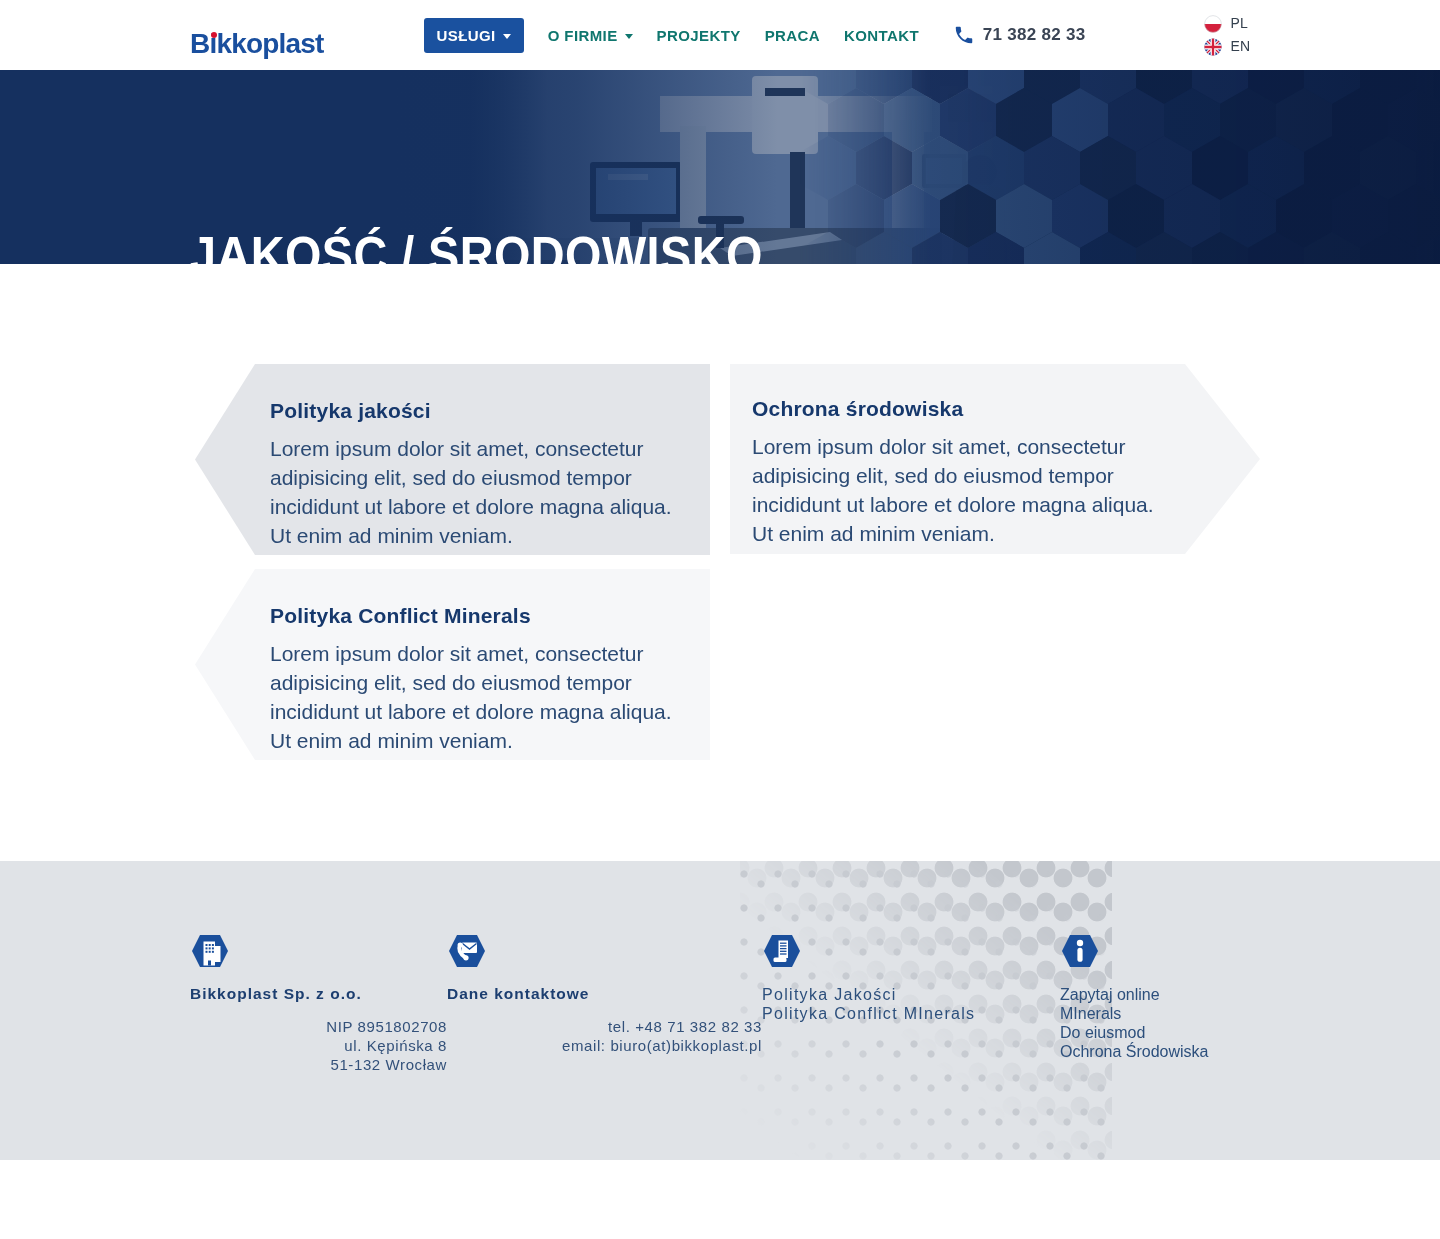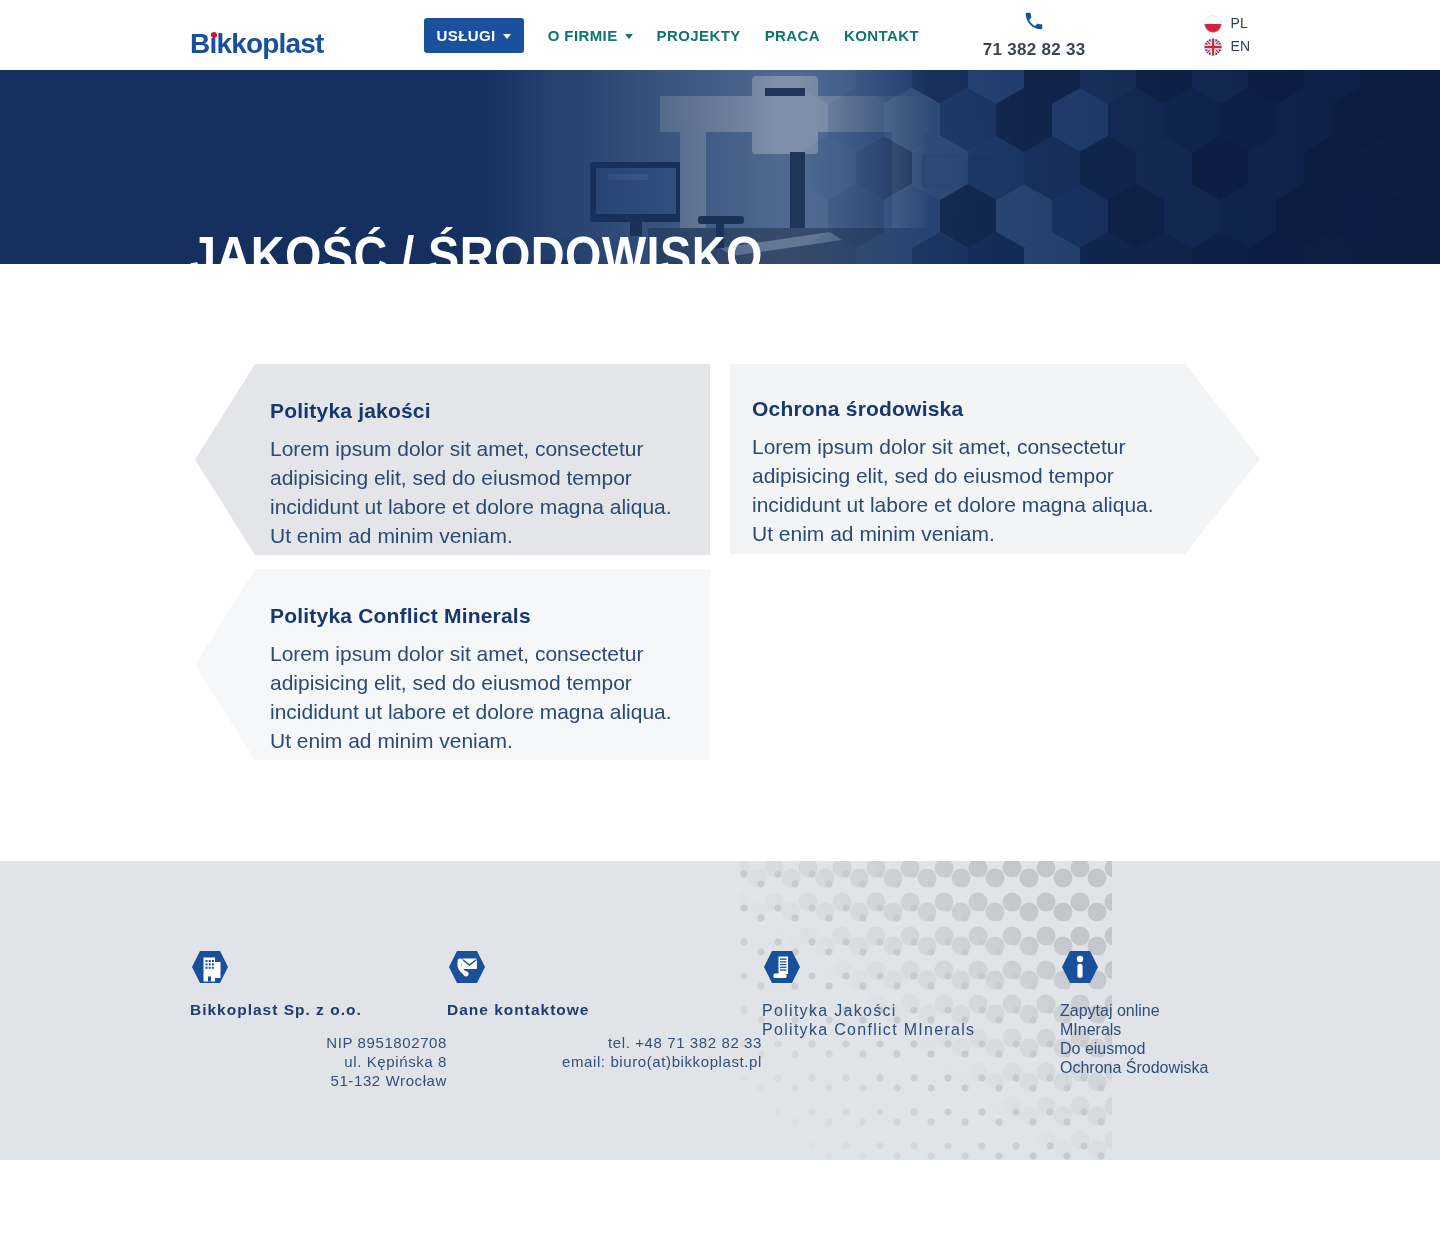--- a/index.html
+++ b/index.html
@@ -8,21 +8,21 @@
 
   
   .site-header { height:70px; background:#fff; }
   .header-inner { width:1060px; margin:0 auto; height:70px; display:flex; align-items:center; }
   .logo { position:relative; font-size:28px; font-weight:800; color:#1a4f9e; letter-spacing:-0.8px; cursor:pointer;margin-top:17px; }
   .logo-dot { position:absolute; left:21px; top:4px; width:6px; height:6px; border-radius:50%; background:#d8102e; }
   .main-nav { display:flex; align-items:center; gap:24px; margin-left:100px; }
   .nav-item { font-size:15px; font-weight:700; color:#0f766e; letter-spacing:.4px; text-decoration:none; display:flex; align-items:center; cursor:pointer; white-space:nowrap; }
   .nav-pill { background:#1a519f; color:#fff; padding:9px 13px; border-radius:3px; }
   .caret { width:0; height:0; border-left:4px solid transparent; border-right:4px solid transparent; border-top:5px solid currentColor; display:inline-block; margin-left:7px; position:relative; top:1px; }
-  .phone { margin-left:auto; display:flex; align-items:center; gap:8px; cursor:pointer;flex-direction:column; }
+  .phone { margin-left:auto; display:flex; align-items:center; gap:8px; cursor:pointer; }
   .phone-num { font-size:17px; font-weight:700; color:#3a4454; letter-spacing:.3px; }
   .langs { margin-left:118px; display:flex; flex-direction:column; gap:5px; }
   .lang { display:flex; align-items:flex-start; gap:9px; text-decoration:none; cursor:pointer; }
   .lang-code { font-size:14px; color:#34404e; }
   .flag { width:18px; height:18px; display:block; }
 
   
   .hero { position:relative; height:194px; background:linear-gradient(90deg,#15305f 0%,#17335f 42%,#122a55 68%,#0c1e43 100%); overflow:hidden; }
   .hero-photo { position:absolute; left:470px; top:0; width:548px; height:274px;
     -webkit-mask-image:linear-gradient(90deg,transparent 0,#000 14%,#000 86%,transparent 100%);
@@ -50,21 +50,21 @@
   .footer-dots::before { content:""; position:absolute; inset:0;
     background-image:radial-gradient(circle,#c3c7cd 9px,transparent 9.8px),radial-gradient(circle,#c3c7cd 9px,transparent 9.8px);
     background-size:34px 34px,34px 34px; background-position:0 0,17px 24px;
     -webkit-mask-image:linear-gradient(to bottom left,#000 0%,#000 18%,transparent 58%);
     mask-image:linear-gradient(to bottom left,#000 0%,#000 18%,transparent 58%); }
   .footer-dots::after { content:""; position:absolute; inset:0;
     background-image:radial-gradient(circle,#c7cbd1 3.2px,transparent 4px),radial-gradient(circle,#c7cbd1 3.2px,transparent 4px);
     background-size:34px 34px,34px 34px; background-position:4px 6px,21px 30px;
     -webkit-mask-image:linear-gradient(to bottom left,transparent 10%,#000 34%,#000 58%,transparent 92%);
     mask-image:linear-gradient(to bottom left,transparent 10%,#000 34%,#000 58%,transparent 92%); }
-  .footer-inner { position:relative; width:1060px; margin:16px auto; padding-top:72px; display:grid; grid-template-columns:257px 315px 298px 190px; }
+  .footer-inner { position:relative; width:1060px; margin:0 auto; padding-top:72px; display:grid; grid-template-columns:257px 315px 298px 190px; }
   .f-icon { width:40px; height:36px; display:block; }
   .f-col .f-title { margin-top:16px; font-size:15.5px; font-weight:700; color:#1c3e70; letter-spacing:1px; }
   .f-lines { margin-top:14px; }
   .f-line { font-size:15px; line-height:19px; color:#33517a; letter-spacing:.6px;text-align:right; }
   .f-links { margin-top:16px; }
   .f-link { display:block; font-size:16px; line-height:19px; color:#2c4f7c; text-decoration:none; cursor:pointer; }
   .ls-wide .f-link { letter-spacing:1.3px; }
 </style>
 </head>
 <body>

